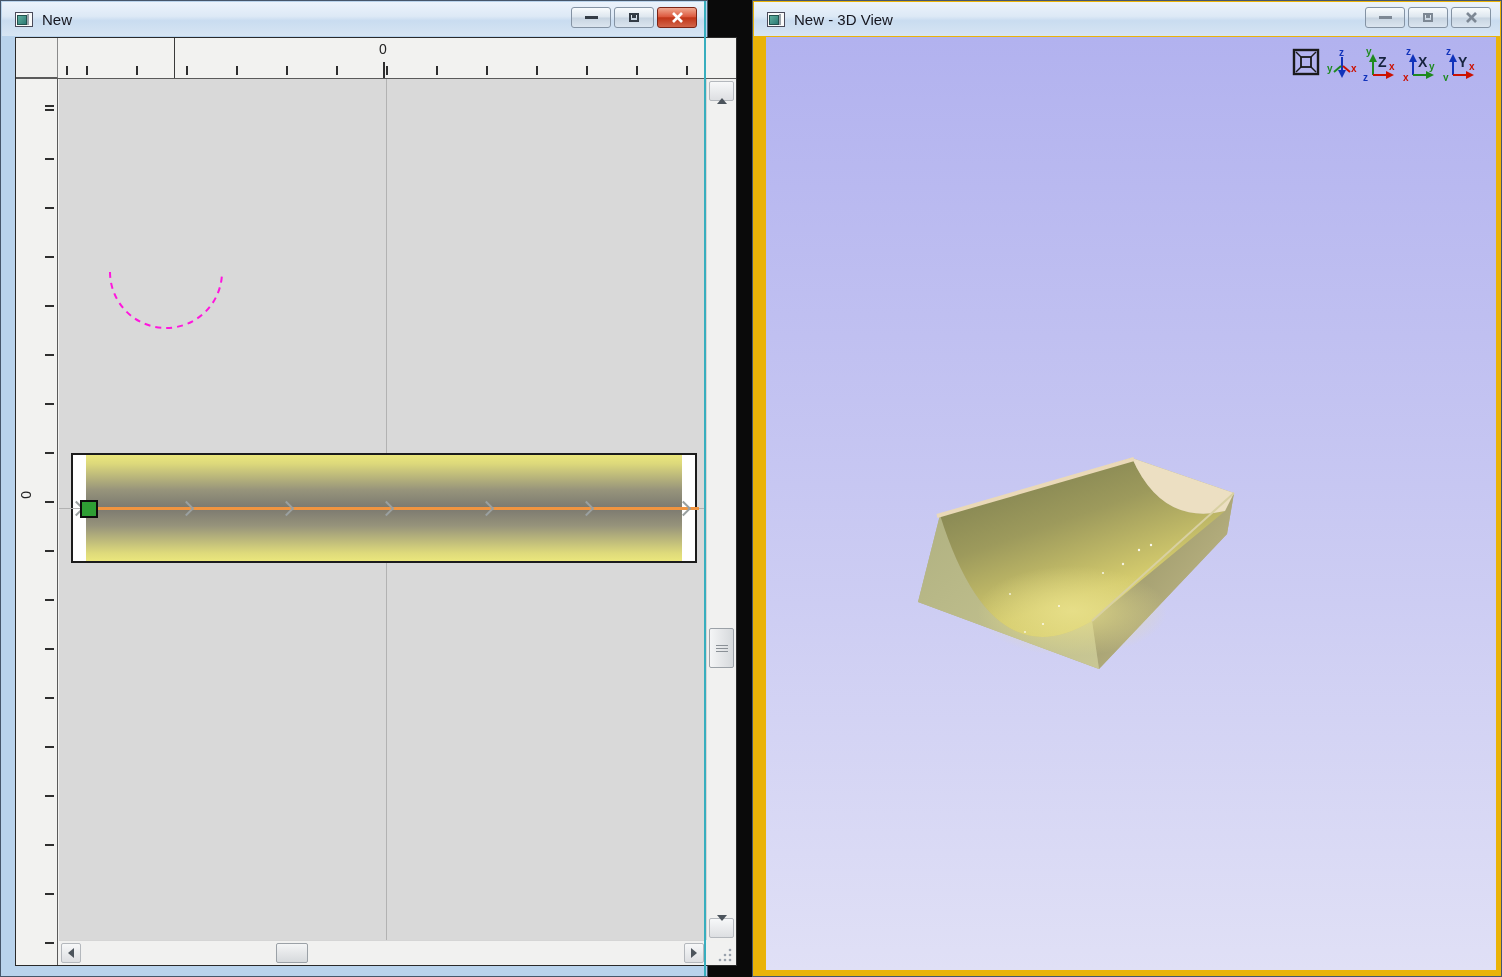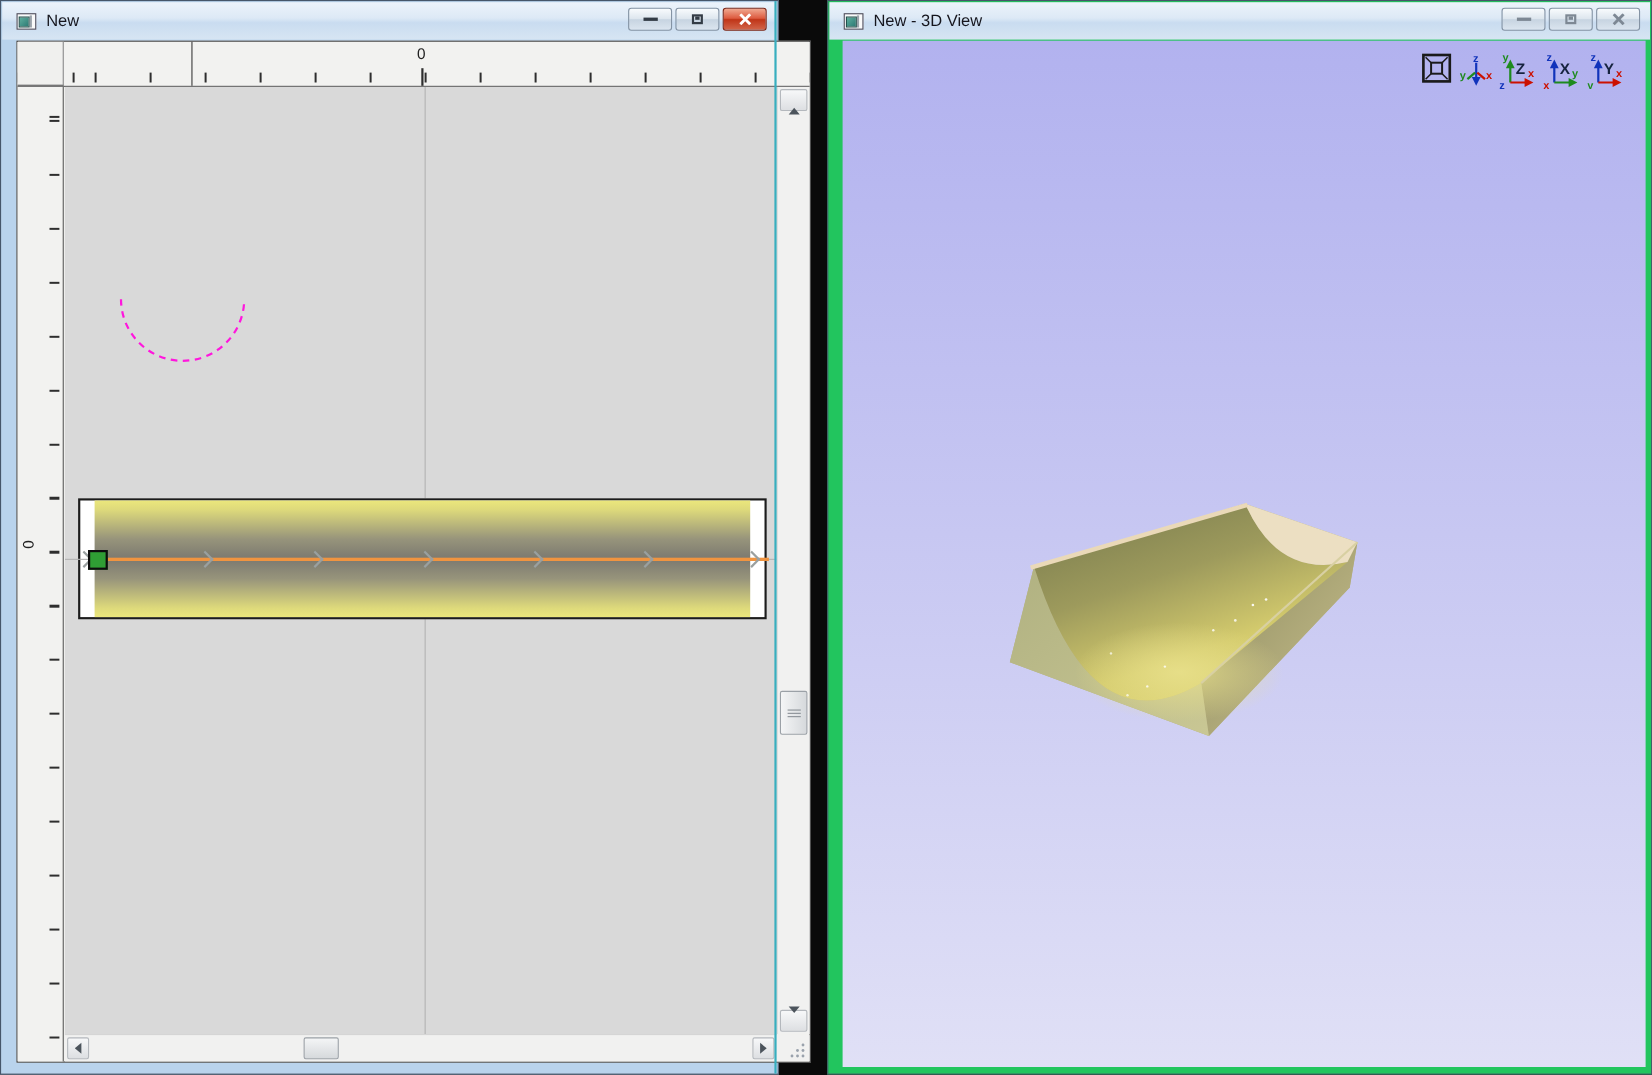--- a/index.html
+++ b/index.html
@@ -1,20 +1,20 @@
 <!DOCTYPE html>
 <html><head>
 <meta charset="utf-8">
 <style>
   html,body{margin:0;padding:0;}
   body{width:1502px;height:977px;position:relative;overflow:hidden;background:#0a0a0a;
        font-family:"Liberation Sans",sans-serif;}
   .win{position:absolute;top:0;height:977px;background:#b9d3ec;border:1px solid #46566a;box-sizing:border-box;}
   #win-left{left:0;width:708px;}
-  #win-right{left:752px;width:750px;background:#22c55e;}
+  #win-right{left:752px;width:750px;background:#eab308;}
   #win-left::after{content:"";position:absolute;right:1px;top:0;bottom:0;width:2px;background:#38aebe;}
   .titlebar{position:absolute;left:1px;top:1px;right:1px;height:34px;
             background:linear-gradient(180deg,#ecf3fb 0%,#dde9f6 42%,#c9dcf0 55%,#d7e5f3 100%);
             display:flex;align-items:center;}
   .tb-icon{width:18px;height:15px;margin-left:13px;background:#fafafa;border:1px solid #4a4a5a;position:relative;box-sizing:border-box;}
   .tb-icon .teal{position:absolute;left:1px;bottom:1px;width:8px;height:8px;background:linear-gradient(135deg,#5fae9e,#2c7a74);border:1px solid #23524e;}
   .tb-icon .bar{position:absolute;right:3px;top:1px;bottom:1px;width:2px;background:#9aa2aa;}
   .tb-title{margin-left:9px;font-size:15px;color:#15151d;}
   .tb-btns{position:absolute;right:9px;top:5px;display:flex;gap:3px;}
   .wbtn{width:40px;height:21px;border:1px solid #8493a4;border-radius:3px;box-sizing:border-box;

